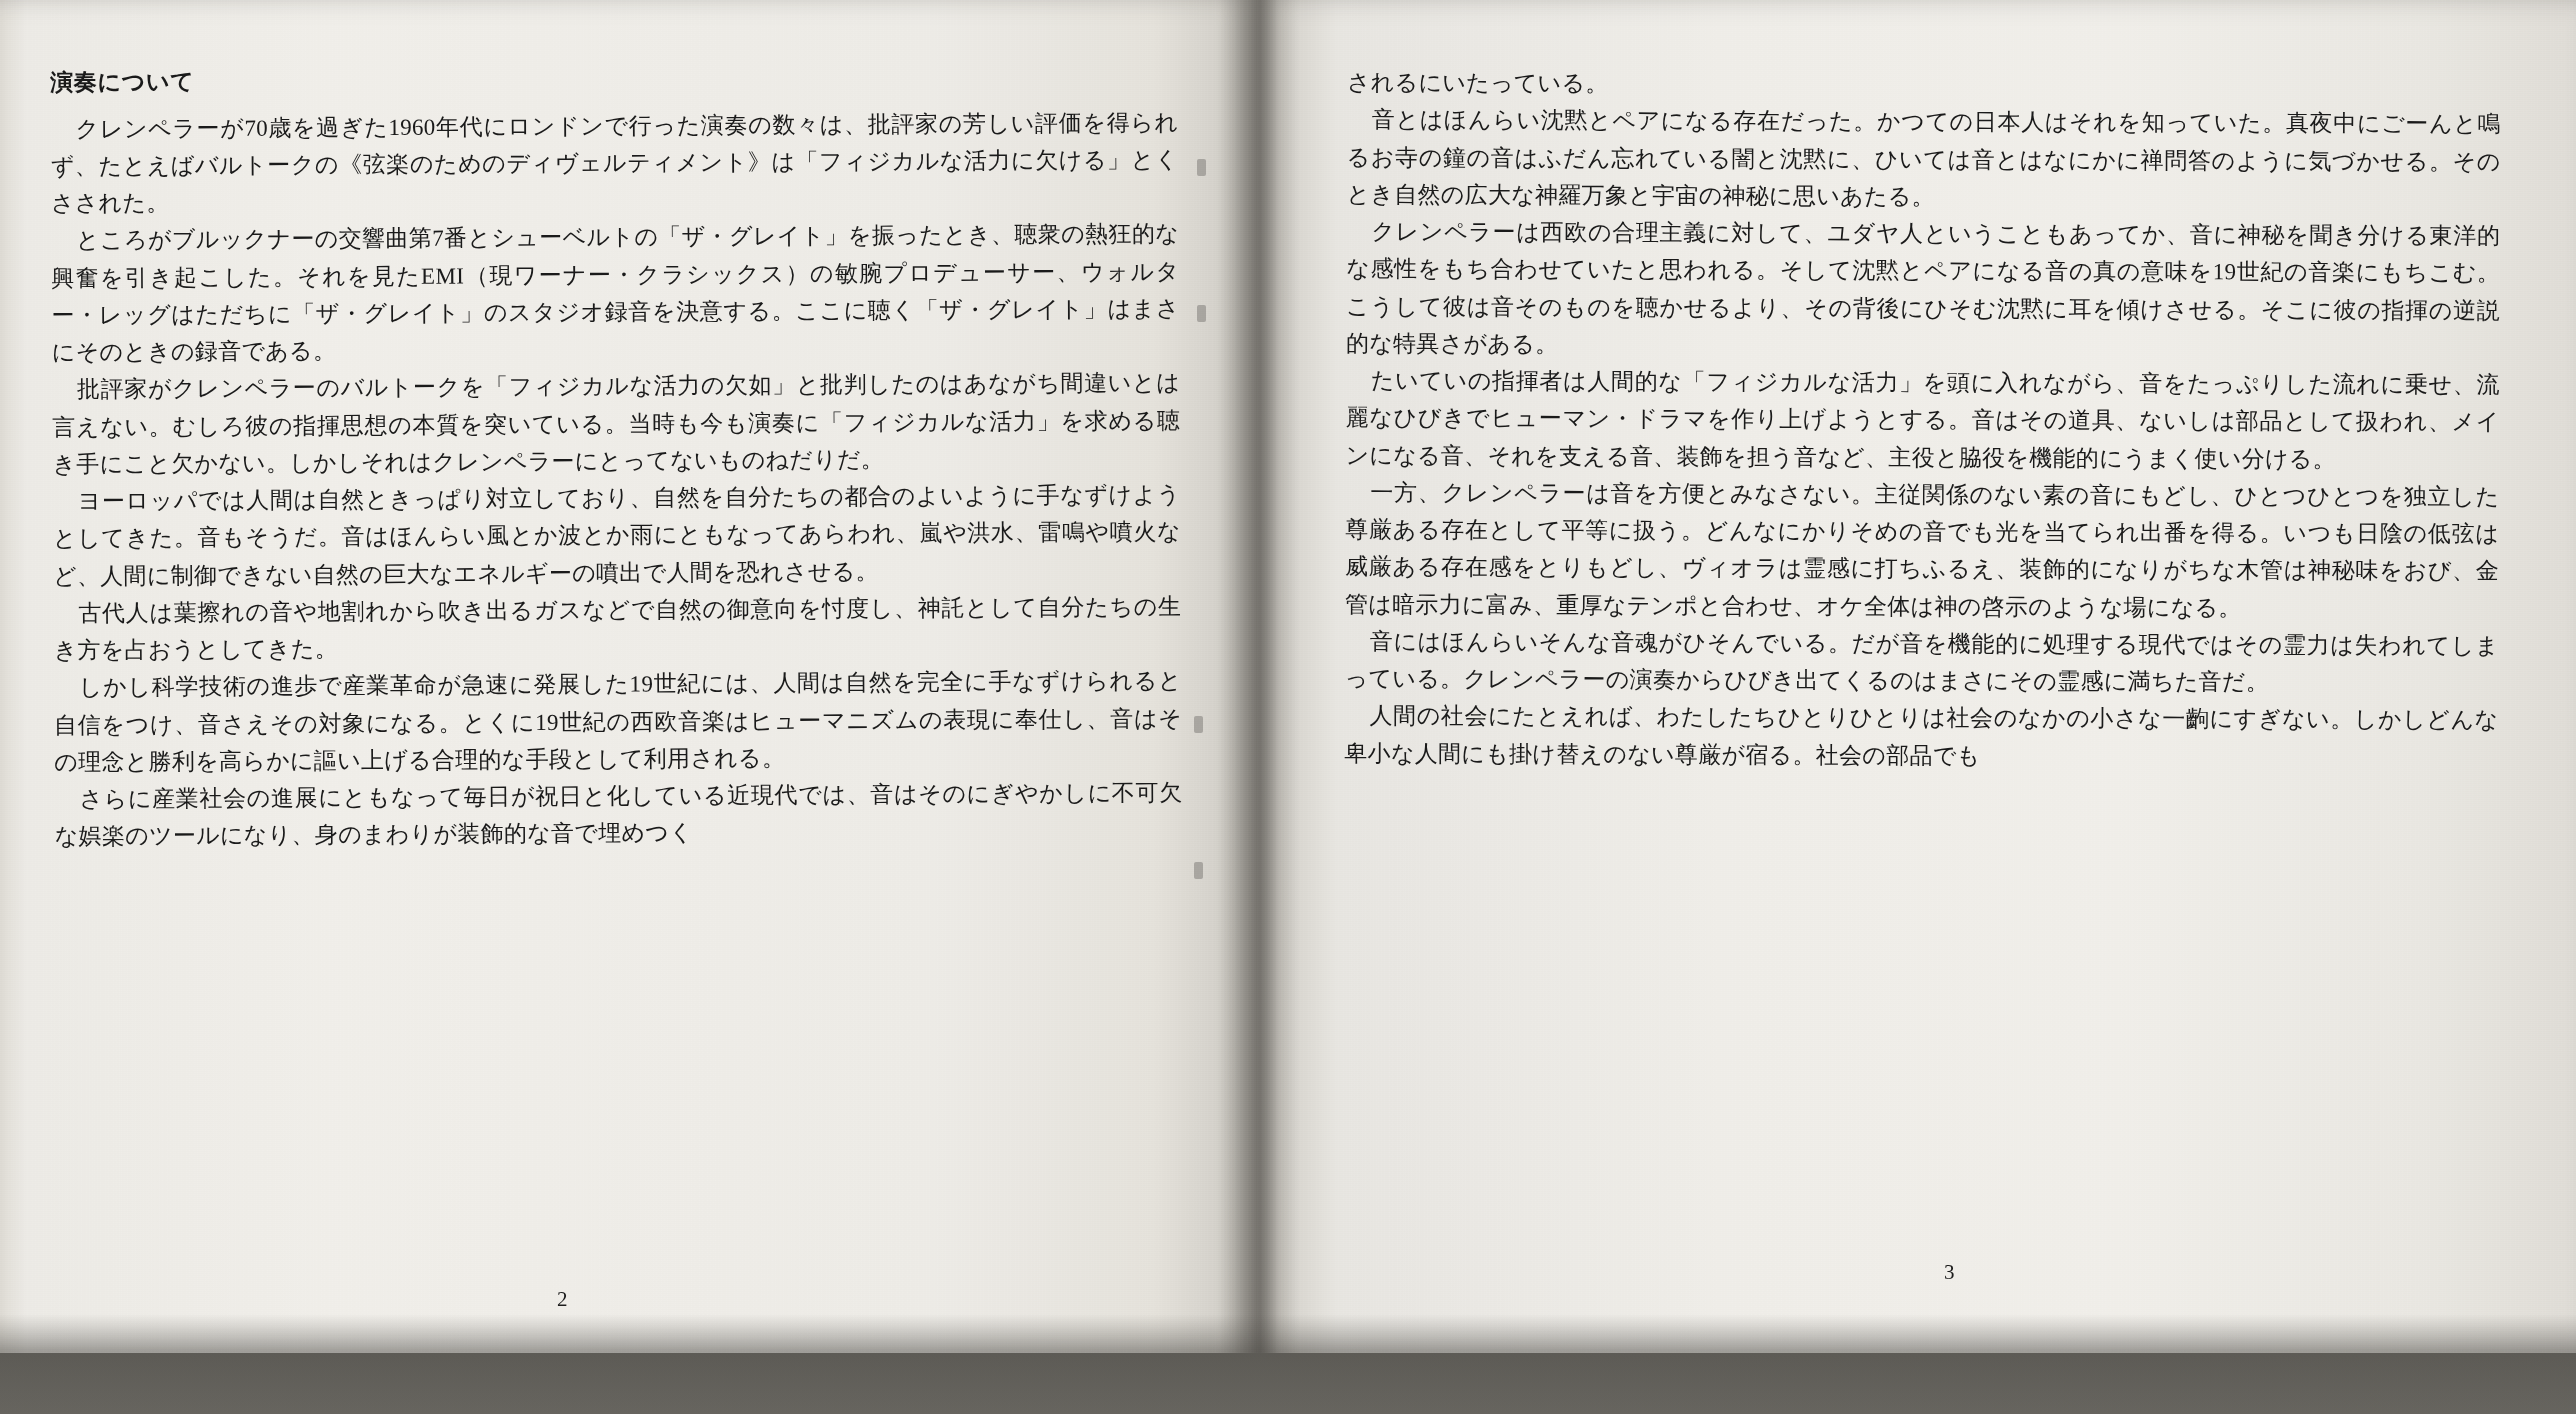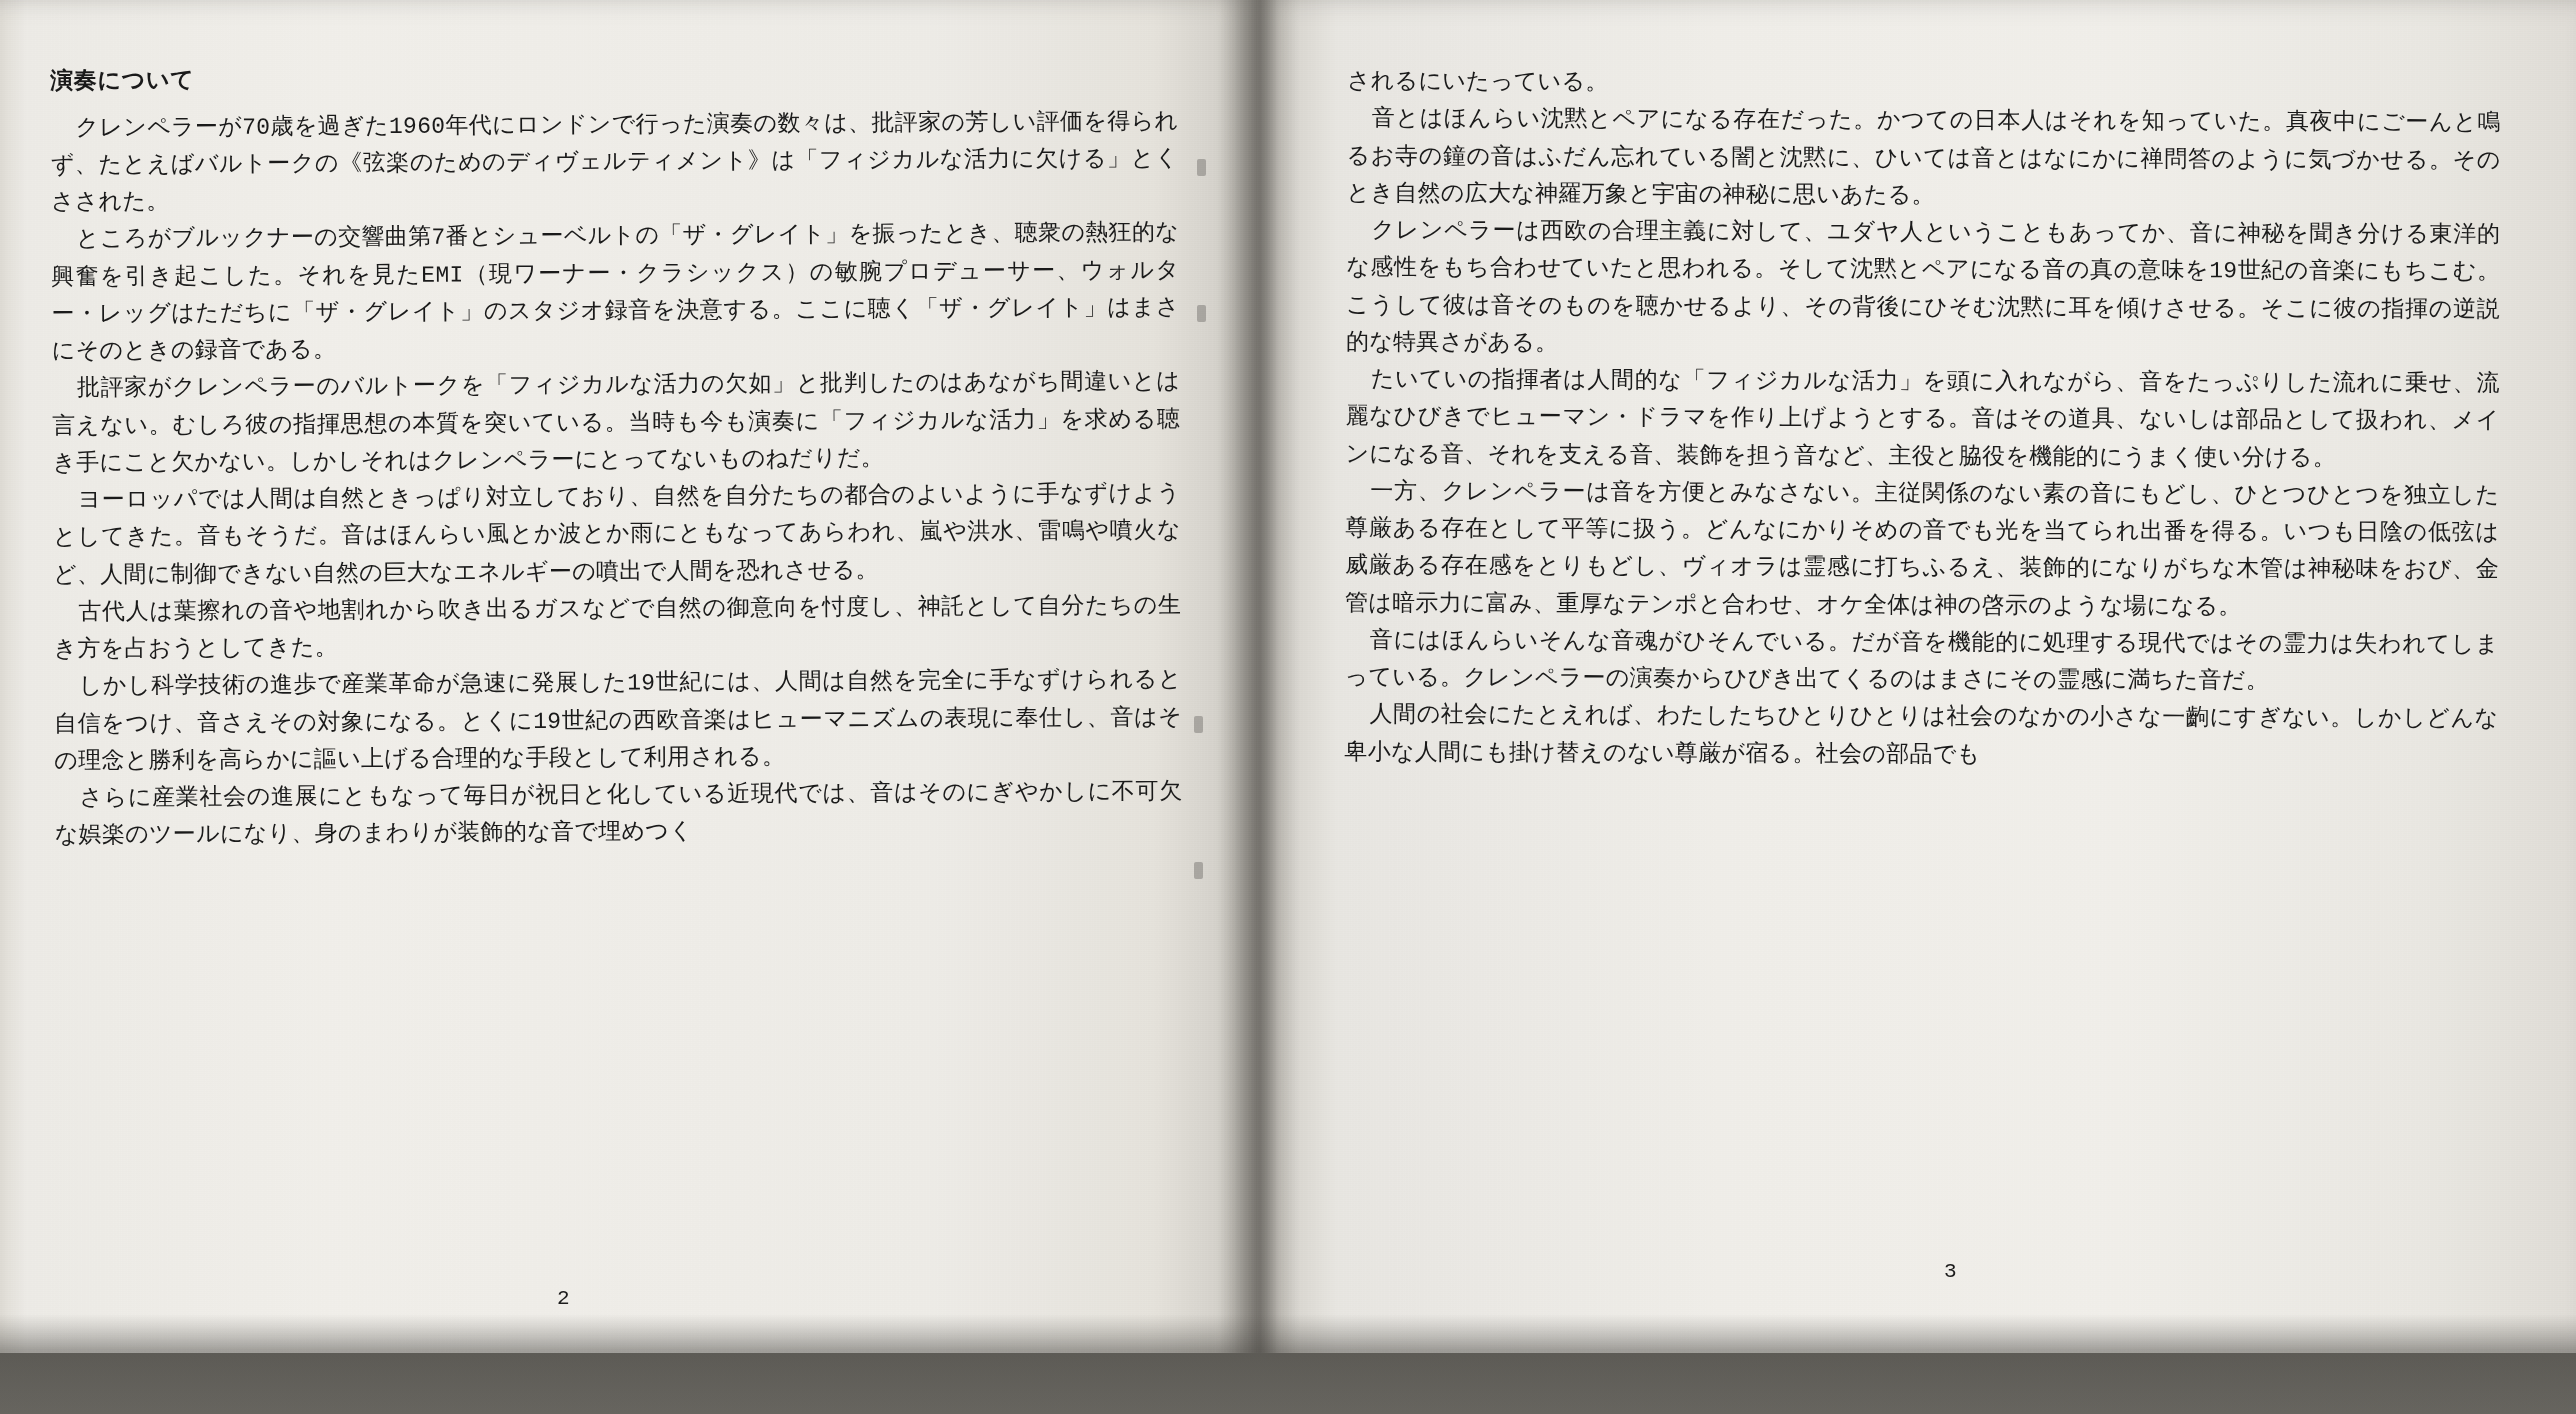--- a/index.html
+++ b/index.html
@@ -31,21 +31,20 @@
     top: 0;
     width: 2576px;
     height: 1353px;
   }
 
   .leaf {
     position: absolute;
     top: 0;
     height: 1353px;
     background: #e9e7e2;
-    font-family: Liberation Mono, monospace;
   }
 
   
   .leaf-left {
     left: 0;
     width: 1257px;
     background:
       linear-gradient(90deg,
         #dedbd4 0px,
         #eceae5 26.5px,

